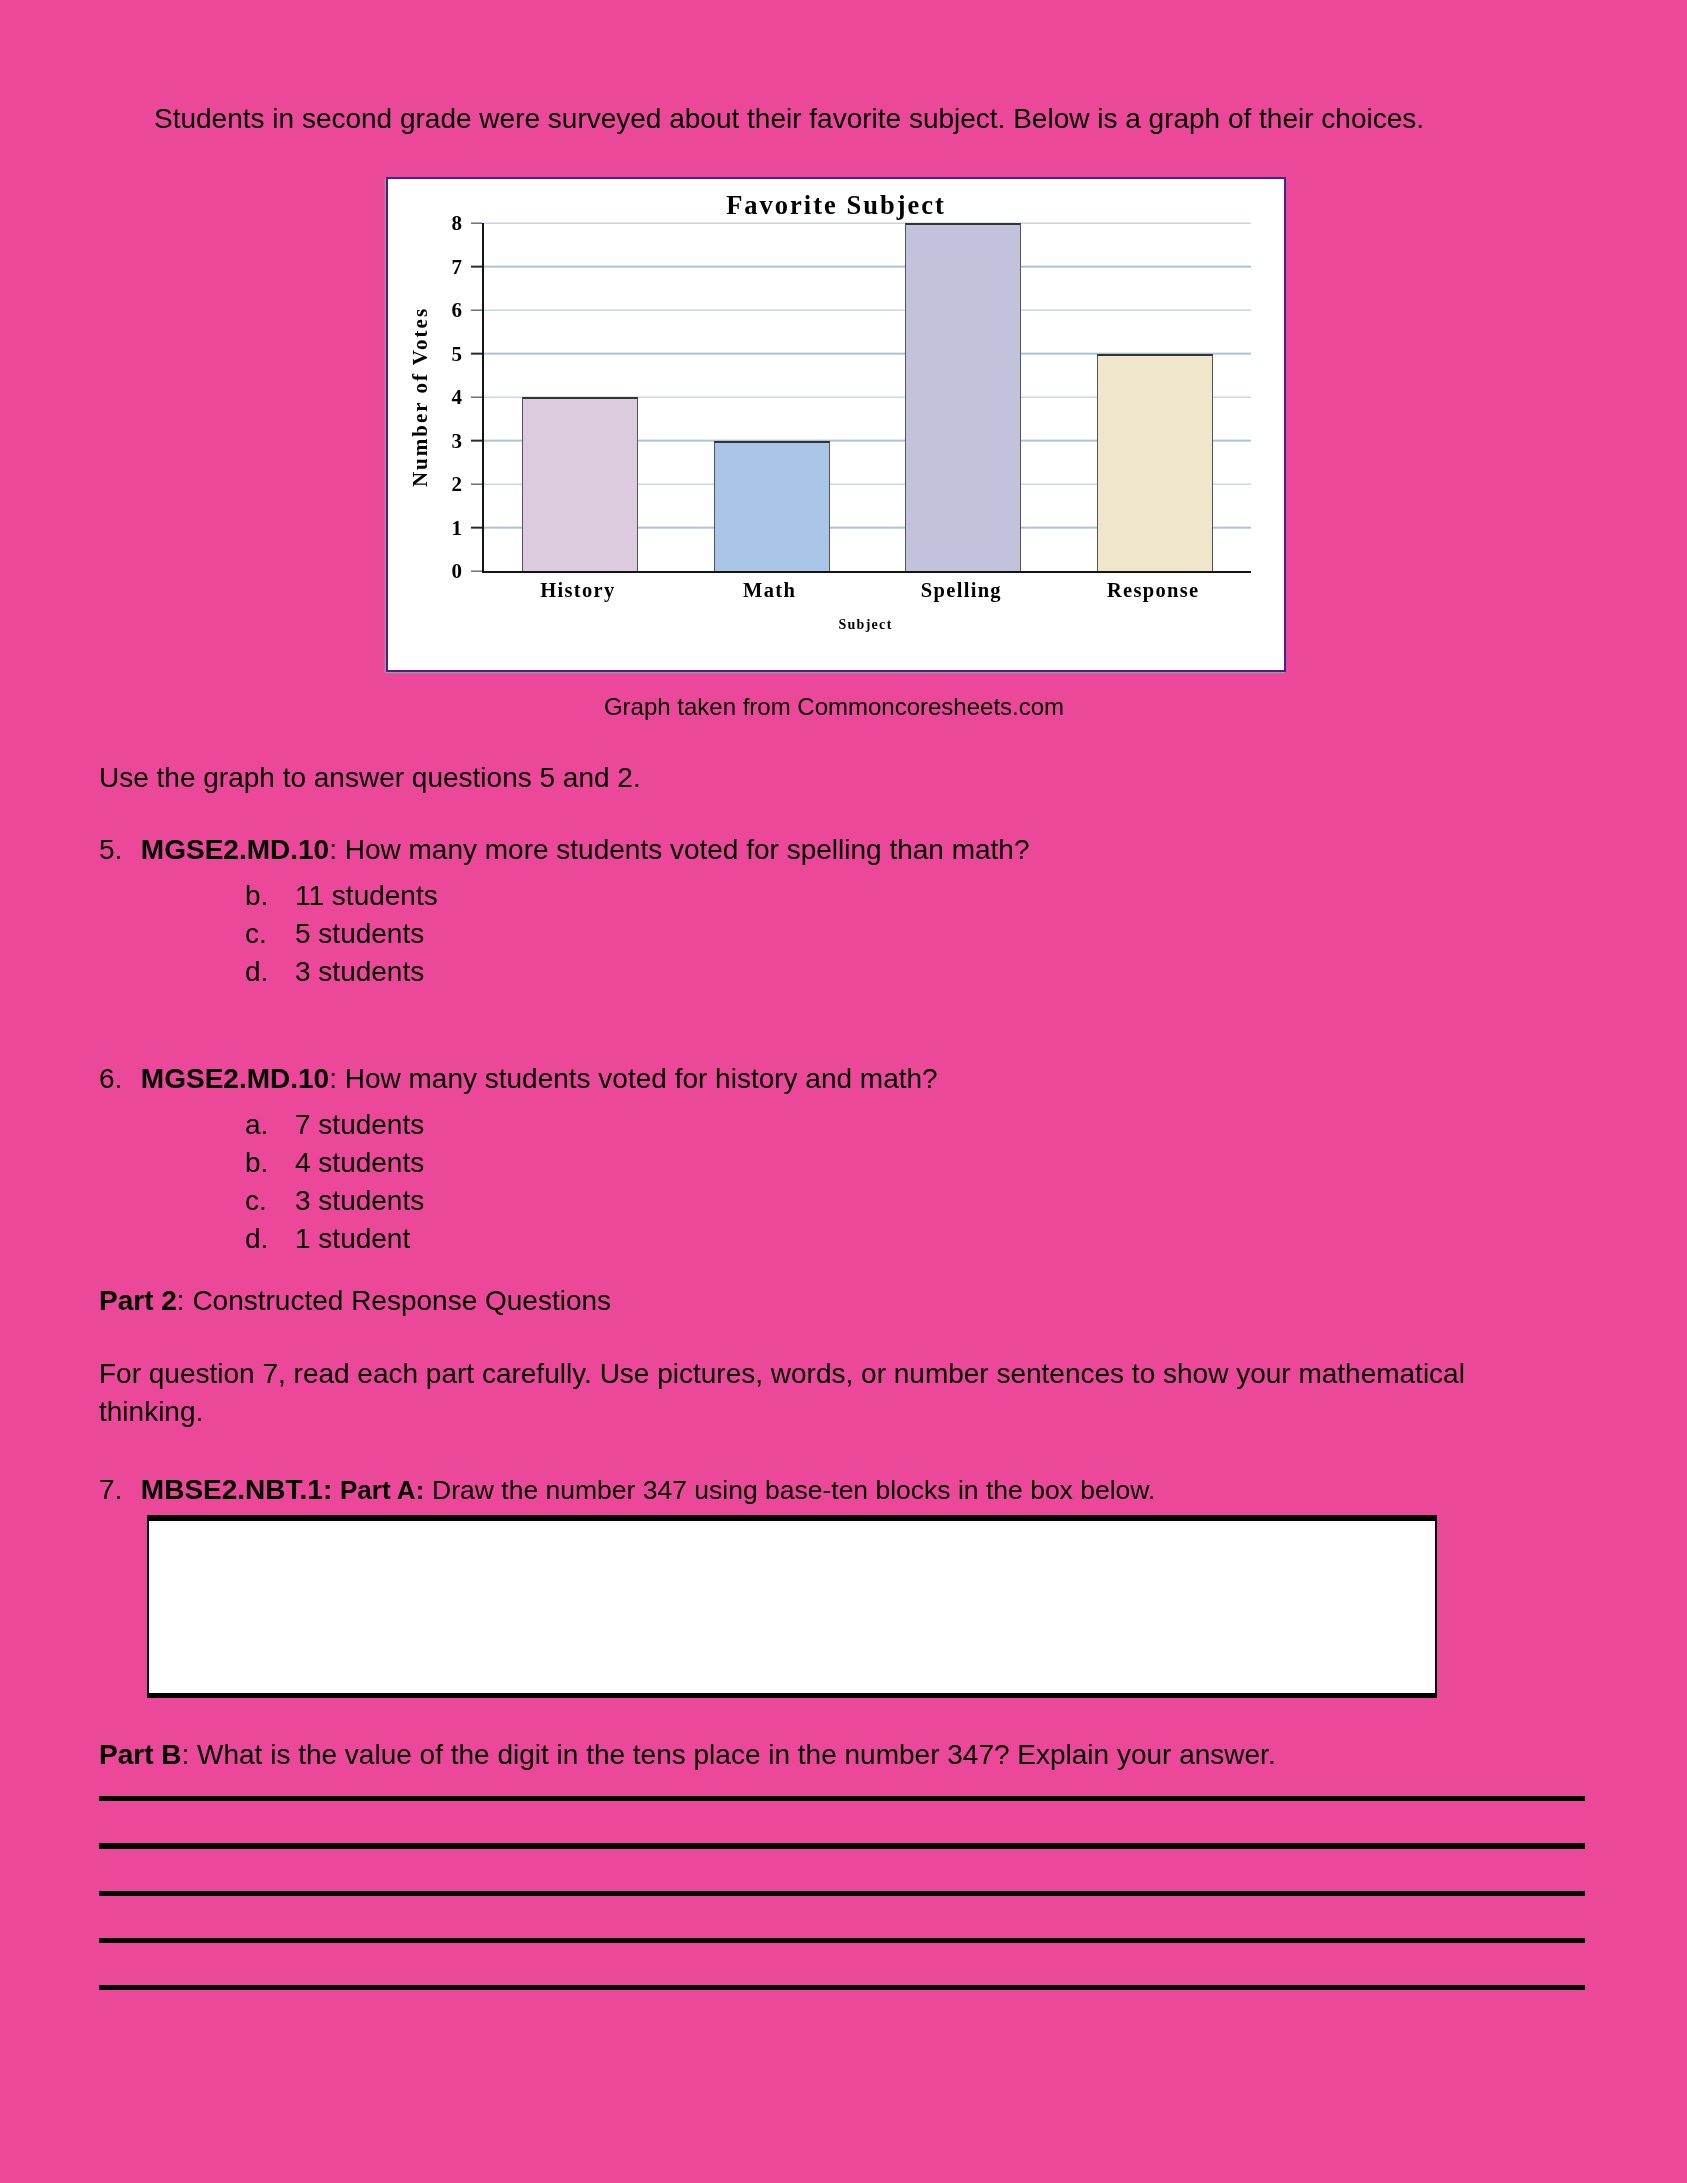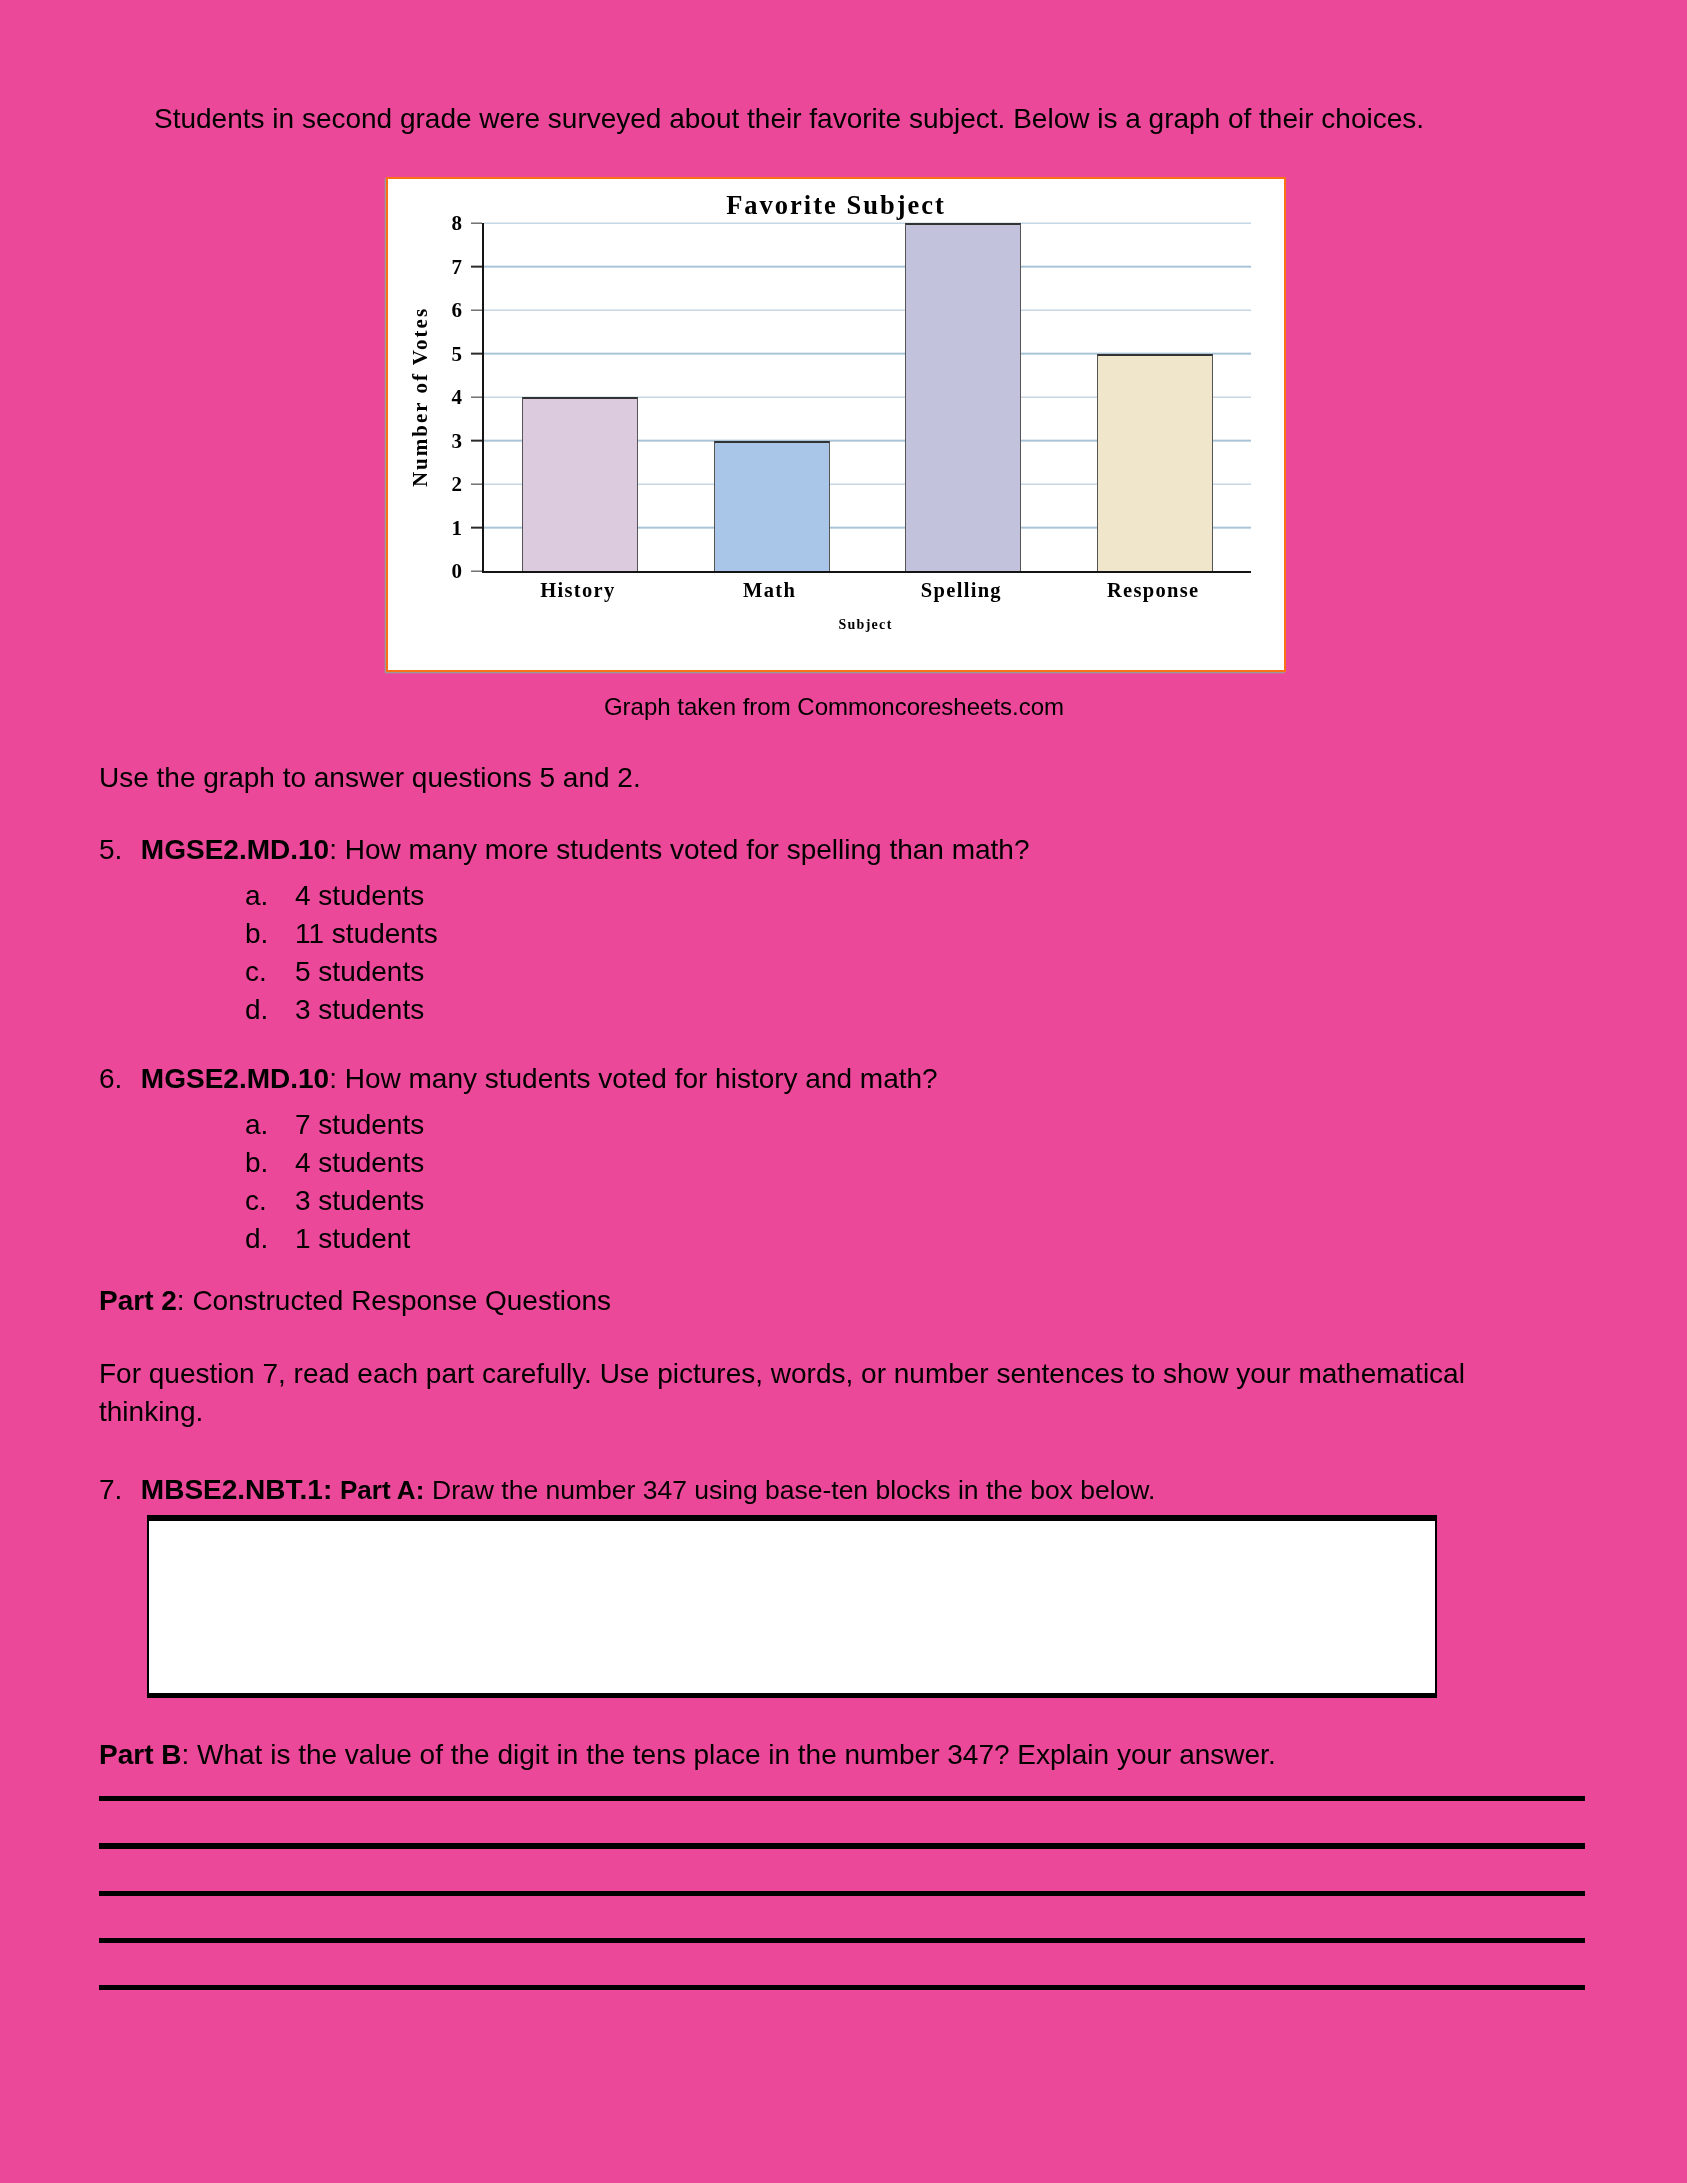--- a/index.html
+++ b/index.html
@@ -4,21 +4,21 @@
 <style>
   html,body{margin:0;padding:0;background:#fff;}
   .page{position:relative;width:1687px;height:2183px;background:#ec4899;
         font-family:"Liberation Sans",sans-serif;color:#000;overflow:hidden;}
 
   
   .intro{position:absolute;left:154px;top:103px;font-size:28px;white-space:nowrap;}
 
   
   .chart-frame{position:absolute;left:386px;top:177px;width:896px;height:491px;
-               border:2px solid #f97316;background:#fff;box-shadow:-1.3px 1.3px 0 #9a9a9a;}
+               border:2px solid #4c1d95;background:#fff;box-shadow:-1.3px 1.3px 0 #9a9a9a;}
   .chart-title{position:absolute;top:10.6px;left:0;width:100%;text-align:center;
                font-family:"Liberation Serif",serif;font-weight:bold;font-size:26.5px;letter-spacing:2px;}
   .plot{position:absolute;left:94px;top:44px;width:767px;height:348px;
         border-left:2px solid #141414;border-bottom:2px solid #141414;}
   .gridline{position:absolute;left:0;width:100%;height:1.3px;background:#a9c4d6;transform:translateY(50%);}
   .ytickmark{position:absolute;left:-12.6px;width:10.6px;height:1.3px;background:#2a2a2a;transform:translateY(50%);}
   .ytick{position:absolute;left:-64px;width:42px;text-align:right;line-height:1;
          font-family:"Liberation Serif",serif;font-weight:bold;font-size:21px;transform:translateY(50%);}
   .bars{position:absolute;left:0;top:0;width:100%;height:100%;display:flex;align-items:flex-end;}
   .slot{flex:1;display:flex;justify-content:center;align-items:flex-end;height:100%;}
@@ -119,21 +119,20 @@
     <div class="xlabel">Subject</div>
   </div>
 
   <div class="caption">Graph taken from Commoncoresheets.com</div>
 
   <div class="use-note">Use the graph to answer questions 5 and 2.</div>
 
   <div class="question" id="q5">
     <div><span class="q-num">5.</span><span class="q-code">MGSE2.MD.10</span><span>: How many more students voted for spelling than math?</span></div>
     <div class="options">
-      <div><span class="opt-letter">a.</span><span>4 students</span></div>
       <div><span class="opt-letter">b.</span><span>11 students</span></div>
       <div><span class="opt-letter">c.</span><span>5 students</span></div>
       <div><span class="opt-letter">d.</span><span>3 students</span></div>
     </div>
   </div>
 
   <div class="question" id="q6">
     <div><span class="q-num">6.</span><span class="q-code">MGSE2.MD.10</span><span>: How many students voted for history and math?</span></div>
     <div class="options">
       <div><span class="opt-letter">a.</span><span>7 students</span></div>

